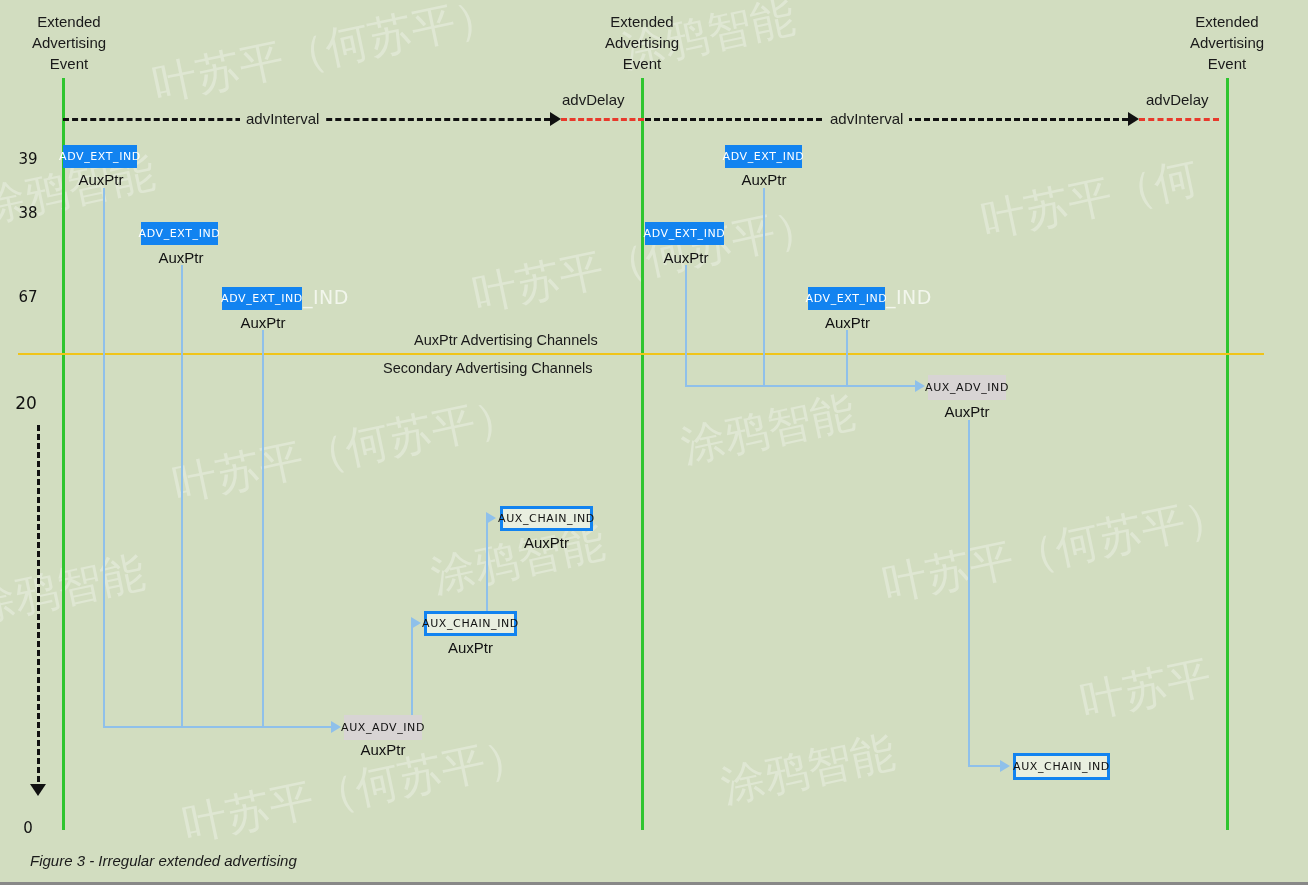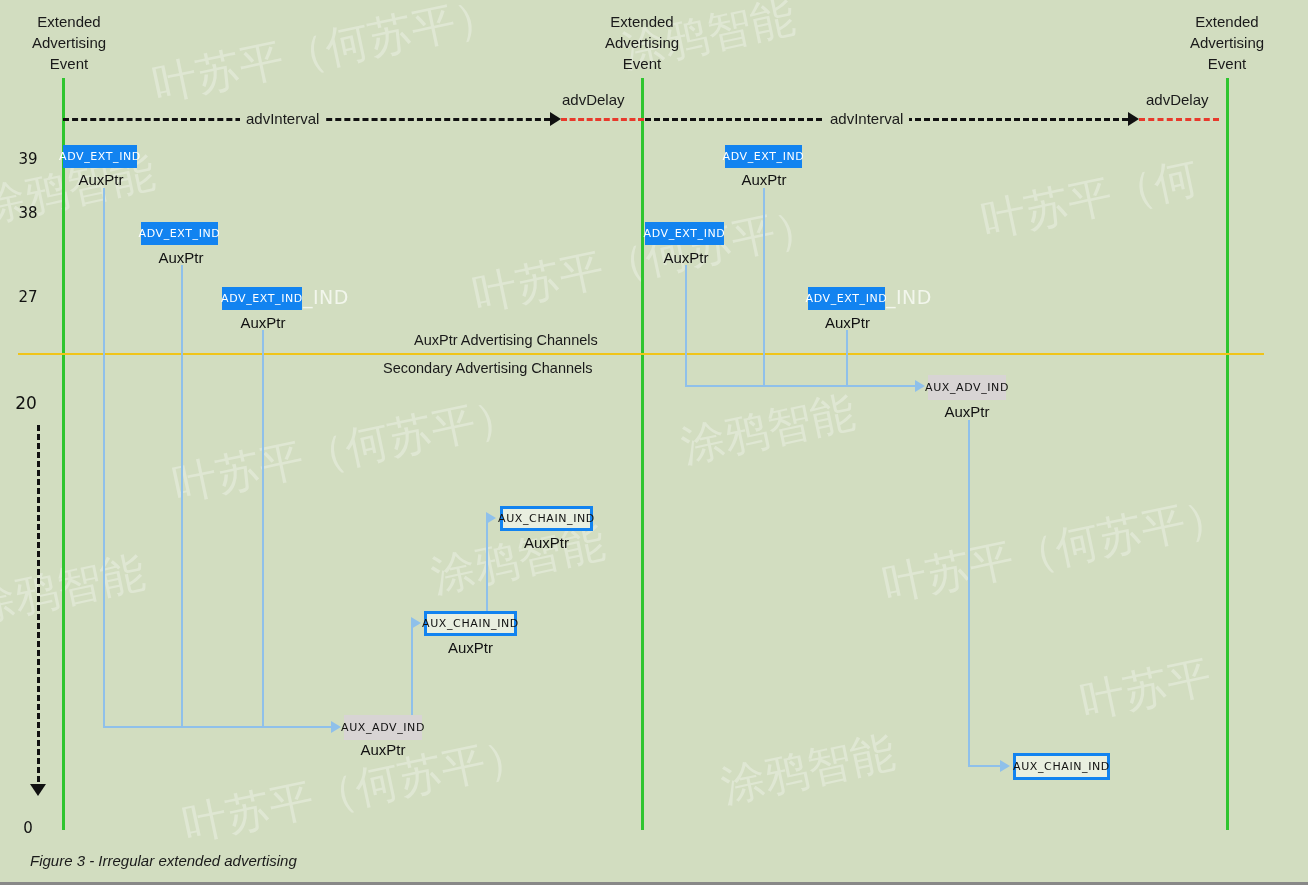--- a/index.html
+++ b/index.html
@@ -205,21 +205,21 @@
   <div class="dash-arrow" style="left:1128px; top:112px;"></div>
   <div class="dash-h red" style="left:1139px; top:118px; width:80px;"></div>
 
   <div class="interval-label" style="left:240px; top:110px;">advInterval</div>
   <div class="interval-label" style="left:824px; top:110px;">advInterval</div>
   <div class="delay-label" style="left:562px; top:91px;">advDelay</div>
   <div class="delay-label" style="left:1146px; top:91px;">advDelay</div>
 
   <div class="ch-num" style="left:8px; top:150px;">39</div>
   <div class="ch-num" style="left:8px; top:204px;">38</div>
-  <div class="ch-num" style="left:8px; top:288px;">27</div>
+  <div class="ch-num" style="left:8px; top:288px;">67</div>
   <div class="ch-num big" style="left:6px; top:393px;">20</div>
   <div class="ch-num" style="left:8px; top:819px;">0</div>
 
   <div class="axis-dash" style="left:37px; top:425px; height:357px;"></div>
   <div class="axis-arrow" style="left:30px; top:784px;"></div>
 
   <div class="sep-line" style="left:18px; top:353px; width:1246px;"></div>
   <div class="sep-label" style="left:414px; top:332px;">AuxPtr Advertising Channels</div>
   <div class="sep-label" style="left:383px; top:360px;">Secondary Advertising Channels</div>
 

